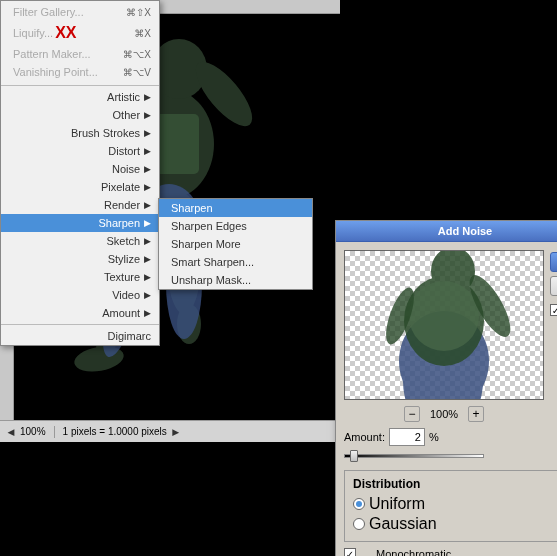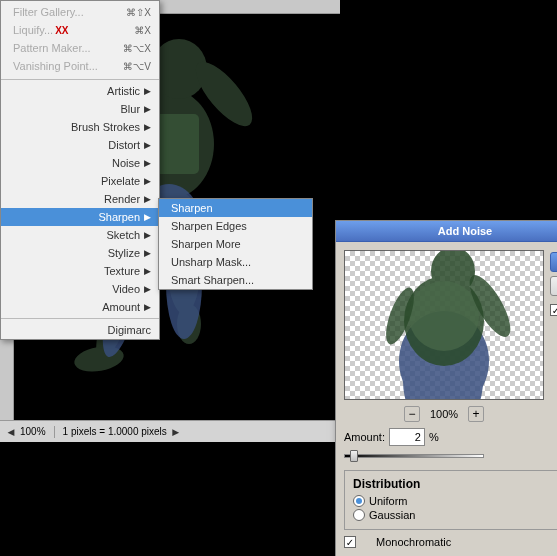--- a/index.html
+++ b/index.html
@@ -348,21 +348,21 @@
 
     .radio-dot.selected::after {
       content: '';
       width: 6px;
       height: 6px;
       border-radius: 50%;
       background: #4a90d9;
     }
 
     .radio-label {
-      font-size: 11px;
+      font-size: 16px;
     }
 
     
     .mono-row {
       display: flex;
       align-items: center;
       gap: 20px;
     }
 
     .checkbox {
@@ -445,39 +445,39 @@
 
 <div class="filter-menu">
 
   <div class="menu-top-items">
     <div class="filter-menu-item disabled">
       <span>Filter Gallery...</span>
       <span class="shortcut">⌘⇧X</span>
     </div>
     <div class="filter-menu-item disabled">
       <span>Liquify...</span>
-      <span style="color:#c00;font-weight:bold;font-size:10px;margin:0 2px">XX</span>
+      <span style="color:#c00;font-weight:bold;font-size:16px;margin:0 2px">XX</span>
       <span class="shortcut">⌘X</span>
     </div>
     <div class="filter-menu-item disabled">
       <span>Pattern Maker...</span>
       <span class="shortcut">⌘⌥X</span>
     </div>
     <div class="filter-menu-item disabled">
       <span>Vanishing Point...</span>
       <span class="shortcut">⌘⌥V</span>
     </div>
   </div>
   <div class="menu-separator"></div>
   <div class="filter-menu-item">
     <span>Artistic</span>
     <span class="arrow">▶</span>
   </div>
   <div class="filter-menu-item">
-    <span>Blur</span>
+    <span>Other</span>
     <span class="arrow">▶</span>
   </div>
   <div class="filter-menu-item">
     <span>Brush Strokes</span>
     <span class="arrow">▶</span>
   </div>
   <div class="filter-menu-item">
     <span>Distort</span>
     <span class="arrow">▶</span>
   </div>
@@ -527,24 +527,24 @@
   <div class="submenu-item selected">
     <span>Sharpen</span>
   </div>
   <div class="submenu-item">
     <span>Sharpen Edges</span>
   </div>
   <div class="submenu-item">
     <span>Sharpen More</span>
   </div>
   <div class="submenu-item">
+    <span>Smart Sharpen...</span>
+  </div>
+  <div class="submenu-item">
     <span>Unsharp Mask...</span>
-  </div>
-  <div class="submenu-item">
-    <span>Smart Sharpen...</span>
   </div>
 </div>
 
 <div class="add-noise-dialog">
   <div class="dialog-titlebar">
     <span>Add Noise</span>
   </div>
   <div class="dialog-content">
 
     <div style="position:relative; display:flex; gap:6px;">

